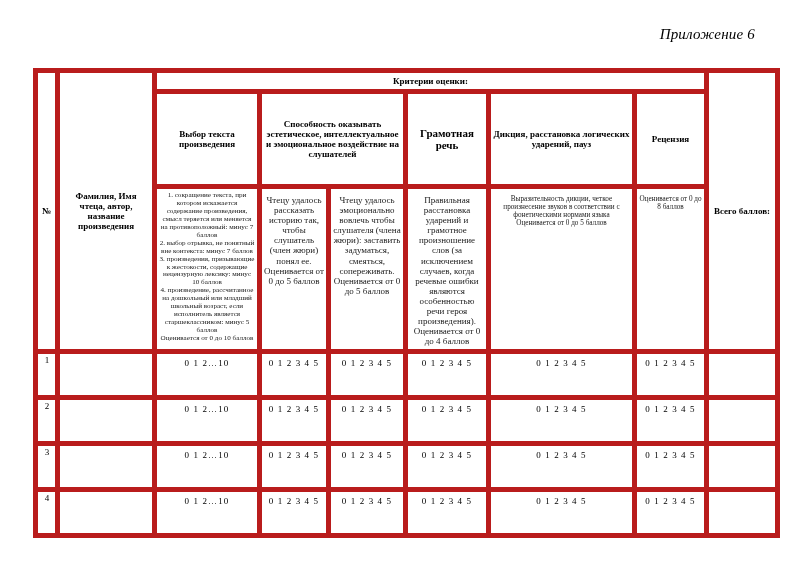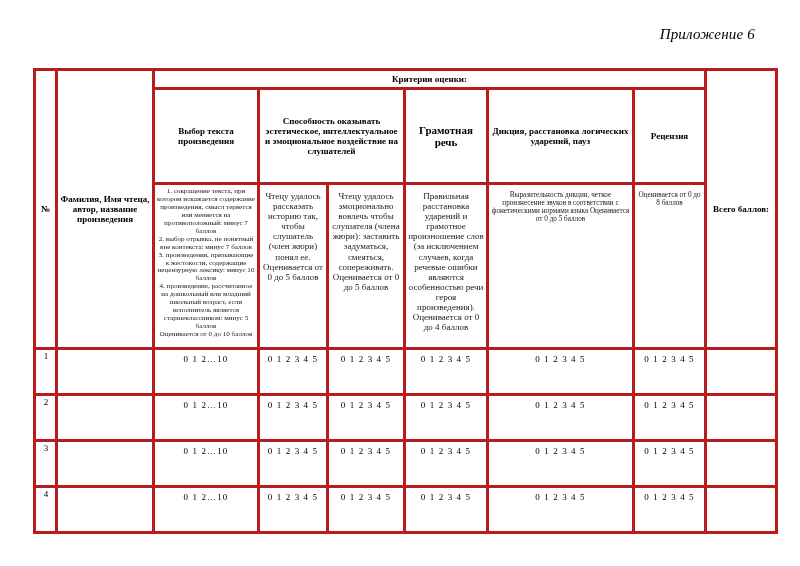--- a/index.html
+++ b/index.html
@@ -42,21 +42,21 @@
   }
   table.sheet {
     position: absolute;
     left: 33px;
     top: 68px;
     width: 742px;
     border-collapse: collapse;
     table-layout: fixed;
   }
   table.sheet td {
-    border: 3px solid #b91c1c;
+    border: 5px solid #b91c1c;
     vertical-align: top;
     padding: 1px 2px;
     font-size: 9px;
     line-height: 1.12;
     text-align: center;
     overflow: hidden;
   }
   .hdr-bold {
     font-weight: bold;
     font-size: 11.5px;

